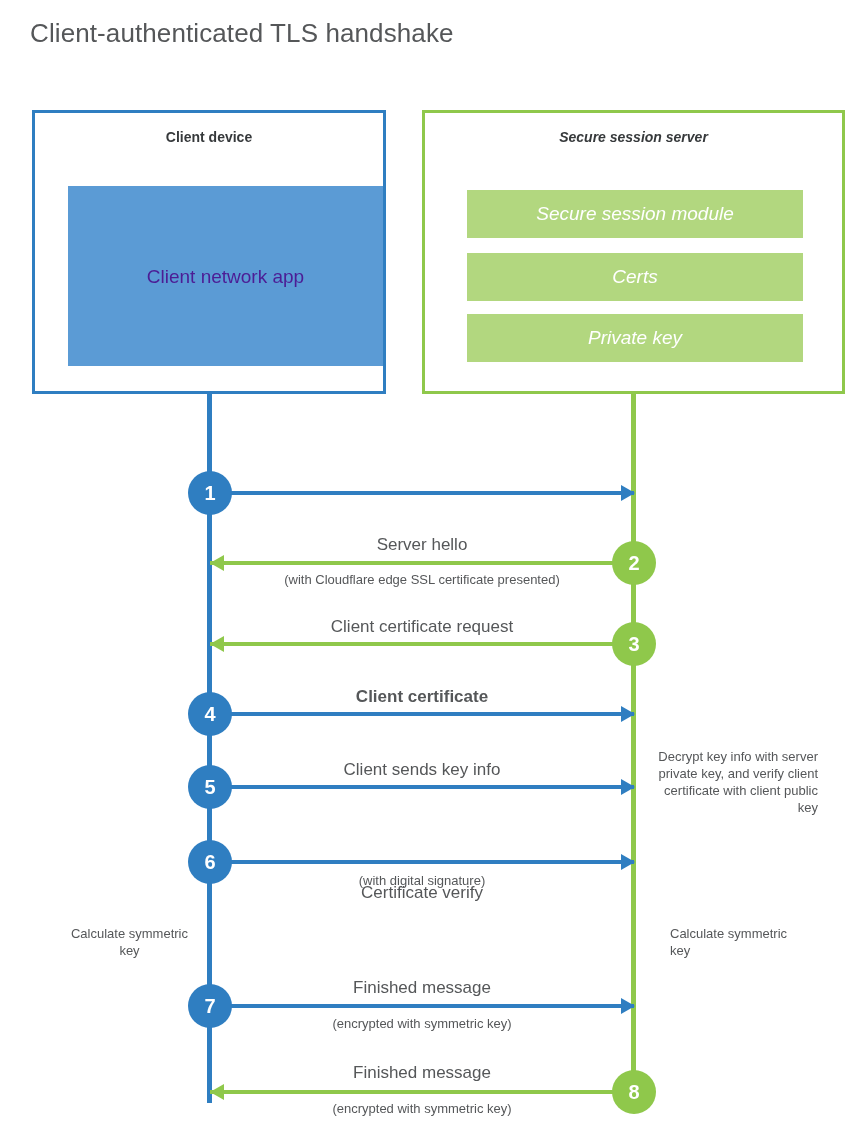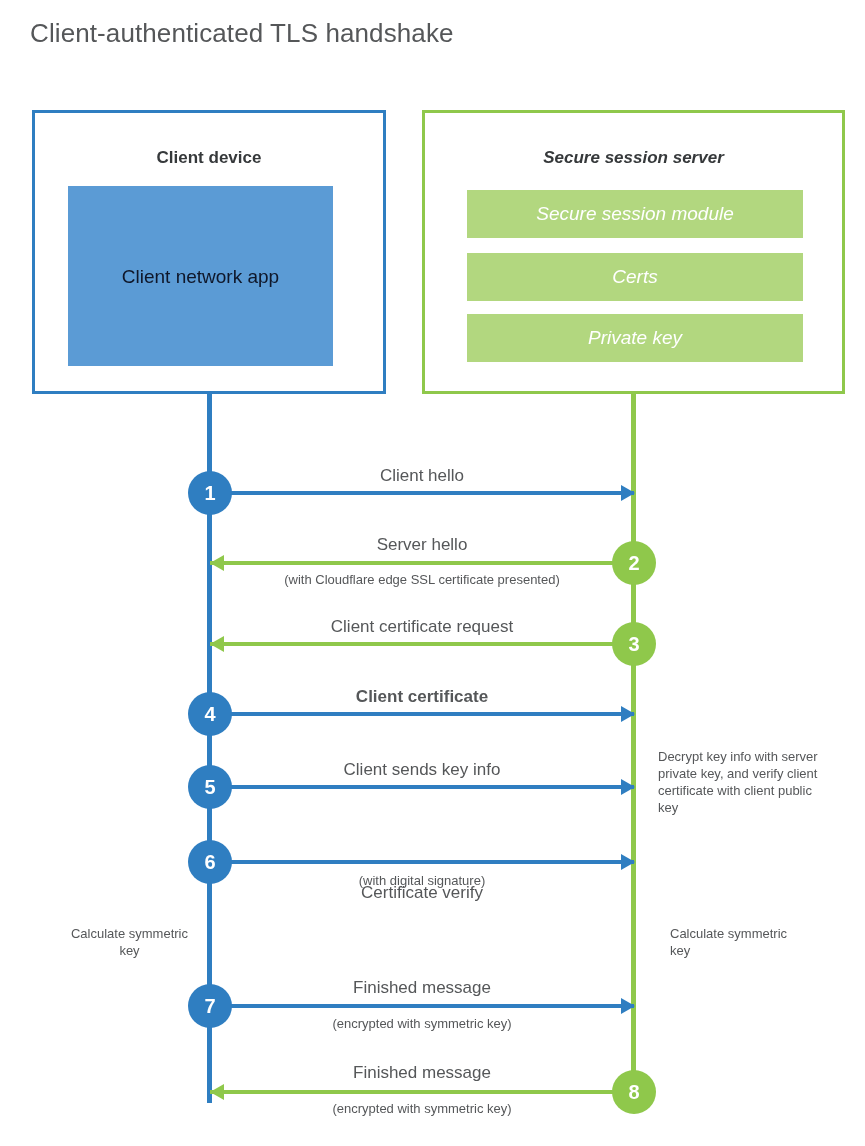--- a/index.html
+++ b/index.html
@@ -49,35 +49,35 @@
     top: 110px;
     width: 423px;
     height: 284px;
     border: 3px solid #8fc84b;
     font-style: italic;
   }
   .party-title {
     position: absolute;
     left: 0;
     right: 0;
-    top: 35px;
-    text-align: center;
-    font-size: 17px;
+    top: 16px;
+    text-align: center;
+    font-size: 14px;
     font-weight: bold;
     color: #36393b;
   }
 
   .client-app-box {
     position: absolute;
     left: 33px;
     top: 73px;
-    width: 265px;
+    width: 315px;
     height: 180px;
     background: #5b9bd5;
-    color: #0f172a;
+    color: #4c1d95;
     font-size: 19px;
     line-height: 27px;
     display: flex;
     align-items: center;
     justify-content: center;
     text-align: center;
   }
 
   .server-bar {
     position: absolute;
@@ -191,21 +191,20 @@
   <div class="party-box server">
     <div class="party-title">Secure session server</div>
     <div class="server-bar b0">Secure session module</div>
     <div class="server-bar b1">Certs</div>
     <div class="server-bar b2">Private key</div>
   </div>
 
   <div class="lifeline client"></div>
   <div class="lifeline server"></div>
 
-  <div class="msg-label" style="left:210px; top:466px; width:424px;">Client hello</div>
   <div class="msg-line c2s" style="top:491px;"></div>
   <div class="arrowhead right" style="left:621px; top:485px;"></div>
   <div class="step-circle blue" style="left:188px; top:471px;">1</div>
 
   <div class="msg-label" style="left:210px; top:535px; width:424px;">Server hello</div>
   <div class="msg-line s2c" style="top:561px;"></div>
   <div class="arrowhead left" style="left:210px; top:555px;"></div>
   <div class="msg-sub" style="left:210px; top:572px; width:424px;">(with Cloudflare edge SSL certificate presented)</div>
   <div class="step-circle green" style="left:612px; top:541px;">2</div>
 
@@ -217,21 +216,21 @@
   <div class="msg-label" style="left:210px; top:687px; width:424px;font-weight:bold;">Client certificate</div>
   <div class="msg-line c2s" style="top:712px;"></div>
   <div class="arrowhead right" style="left:621px; top:706px;"></div>
   <div class="step-circle blue" style="left:188px; top:692px;">4</div>
 
   <div class="msg-label" style="left:210px; top:760px; width:424px;">Client sends key info</div>
   <div class="msg-line c2s" style="top:785px;"></div>
   <div class="arrowhead right" style="left:621px; top:779px;"></div>
   <div class="step-circle blue" style="left:188px; top:765px;">5</div>
 
-  <div class="side-note right" style="left:658px; top:748px; width:160px;">Decrypt key info with server private key, and verify client certificate with client public key</div>
+  <div class="side-note right" style="left:658px; top:748px; width:160px;text-align:right;">Decrypt key info with server private key, and verify client certificate with client public key</div>
 
   <div class="msg-label" style="left:210px; top:835px; width:424px;margin-top:48px;">Certificate verify</div>
   <div class="msg-line c2s" style="top:860px;"></div>
   <div class="arrowhead right" style="left:621px; top:854px;"></div>
   <div class="msg-sub" style="left:210px; top:873px; width:424px;">(with digital signature)</div>
   <div class="step-circle blue" style="left:188px; top:840px;">6</div>
 
   <div class="side-note left" style="left:62px; top:925px; width:135px;">Calculate symmetric key</div>
   <div class="side-note right" style="left:670px; top:925px; width:140px;">Calculate symmetric key</div>
 

